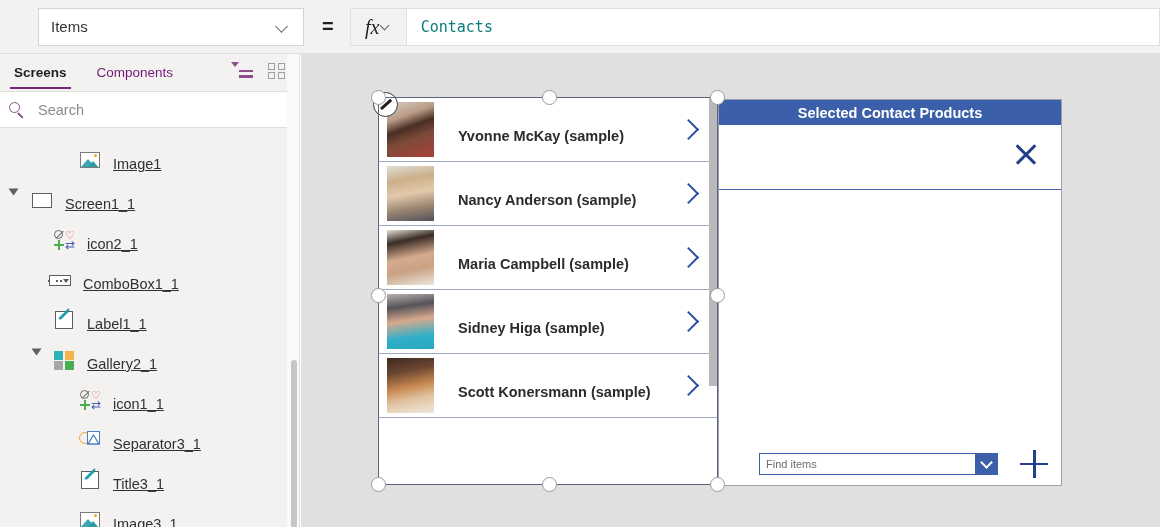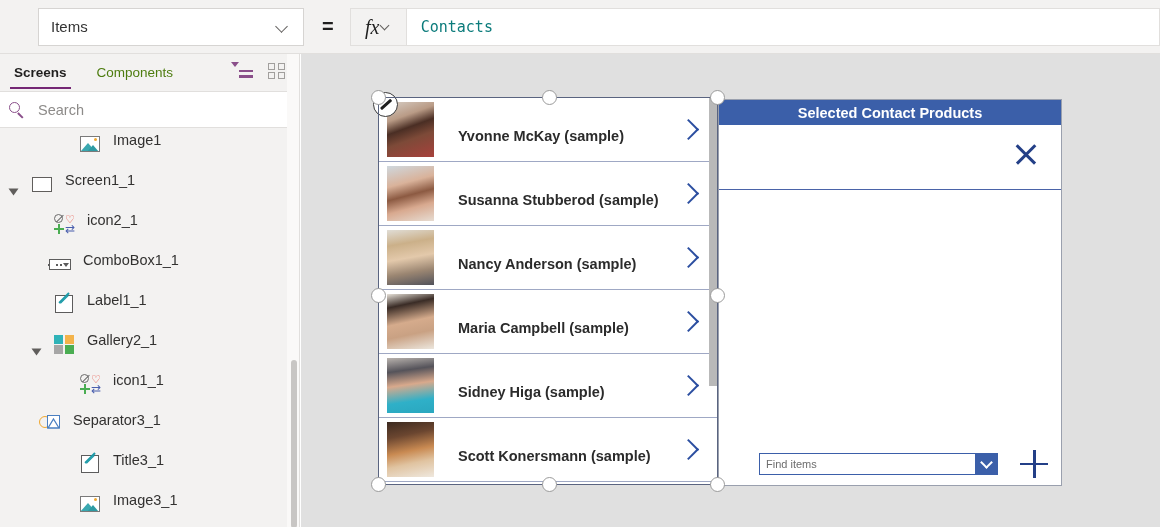--- a/index.html
+++ b/index.html
@@ -68,21 +68,21 @@
   .left-panel {
     position: absolute; left: 0; top: 54px; width: 300px; height: 473px;
     background: #f3f2f1; border-right: 1px solid #e1dfdd;
     overflow: hidden;
   }
   .tabs-row {
     height: 37px; display: flex; align-items: center;
     padding-left: 10px; position: relative;
   }
   .tab {
-    font-size: 13.5px; color: #4d7c0f; padding: 0 4px;
+    font-size: 13.5px; color: #701a75; padding: 0 4px;
     height: 37px; display: flex; align-items: center; position: relative;
   }
   .tab.active { color: #201f1e; font-weight: bold; }
   .tab.active::after {
     content: ""; position: absolute; left: 0; right: 0; bottom: 2px;
     height: 2.5px; background: #742774;
   }
   .tab.second { margin-left: 22px; }
   .view-icons {
     position: absolute; right: 12px; top: 8px;
@@ -122,22 +122,22 @@
     border: 1.6px solid #8a4f8a; border-radius: 50%;
   }
   .search-icon .stick {
     position: absolute; left: 10px; top: 11px; width: 7px; height: 1.6px;
     background: #8a4f8a; transform: rotate(45deg); transform-origin: left center;
   }
   .search-ph { font-size: 14.5px; color: #8d8b89; }
 
   .tree { position: relative; padding-top: 4px; }
   .tree-row {
-    height: 40px; display: flex; align-items: flex-start; position: relative;
-    font-size: 14.5px; color: #323130;
+    height: 40px; display: flex; align-items: flex-end; position: relative;
+    font-size: 14.5px; color: #323130; text-decoration: underline;
   }
   .twisty {
     position: absolute; width: 0; height: 0;
     border-top: 5px solid transparent; border-bottom: 5px solid transparent;
     border-left: 7px solid #605e5c;
     transform: rotate(90deg);
   }
   .node-icon { width: 24px; height: 24px; position: relative; flex: none; }
   .node-label { margin-left: 11px; }
 
@@ -486,21 +486,21 @@
       <div class="tree-row" style="padding-left:78px">
         <span class="node-icon ic-icons">
           <span class="ban"></span>
             <span class="heart">♡</span>
             <span class="plus"></span>
             <span class="sync">⇄</span>
         </span>
         <span class="node-label">icon1_1</span>
       </div>
 
-      <div class="tree-row" style="padding-left:38px">
+      <div class="tree-row" style="padding-left:78px">
         <span class="node-icon ic-sep">
           <span class="circ"></span>
           <span class="sq"></span>
           <svg class="triline" viewBox="0 0 13 11">
             <polygon points="6.5,1 12,10 1,10" fill="#ffffff" stroke="#4a7fc1" stroke-width="1.3"></polygon>
           </svg>
         </span>
         <span class="node-label">Separator3_1</span>
       </div>
 
@@ -553,25 +553,20 @@
 
       <div class="g-item">
         <span class="pencil-badge">
             <span class="p1"></span>
           </span>
         <span class="g-thumb f1"></span>
         <span class="g-name">Yvonne McKay (sample)</span>
         <span class="g-chev"></span>
       </div>
 
-      <div class="g-item">
-        <span class="g-thumb f2"></span>
-        <span class="g-name">Susanna Stubberod (sample)</span>
-        <span class="g-chev"></span>
-      </div>
 
       <div class="g-item">
         <span class="g-thumb f3"></span>
         <span class="g-name">Nancy Anderson (sample)</span>
         <span class="g-chev"></span>
       </div>
 
       <div class="g-item">
         <span class="g-thumb f4"></span>
         <span class="g-name">Maria Campbell (sample)</span>

